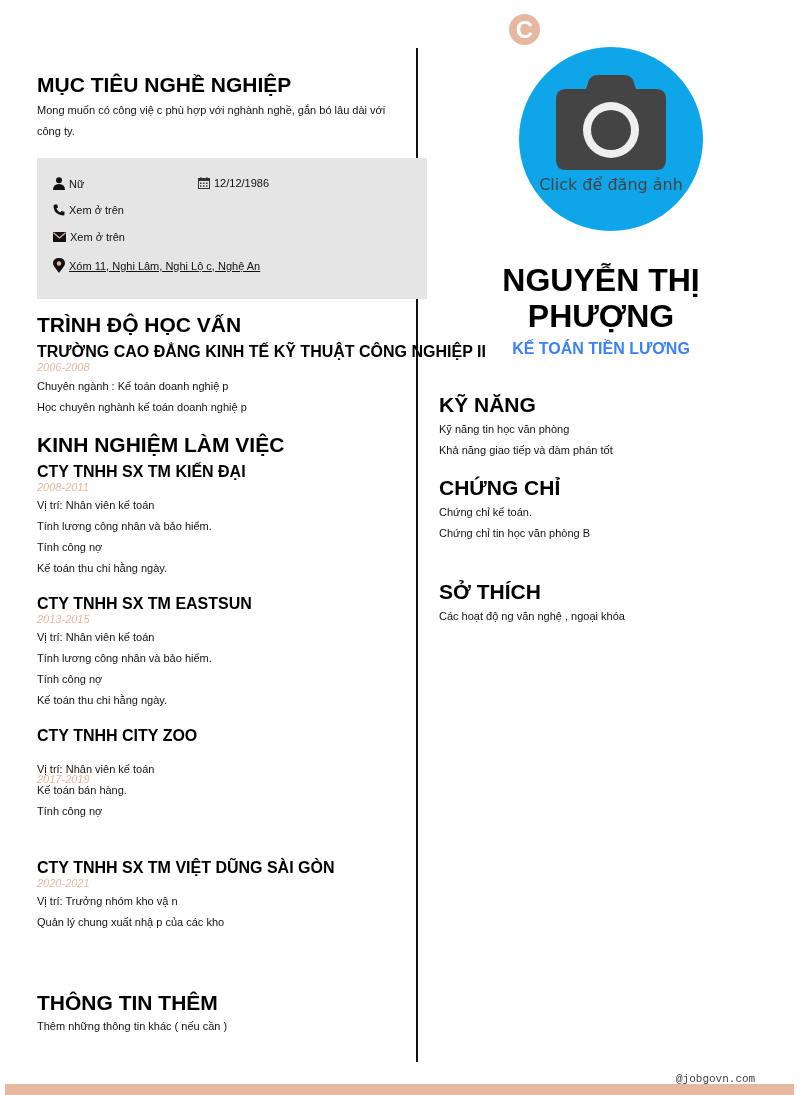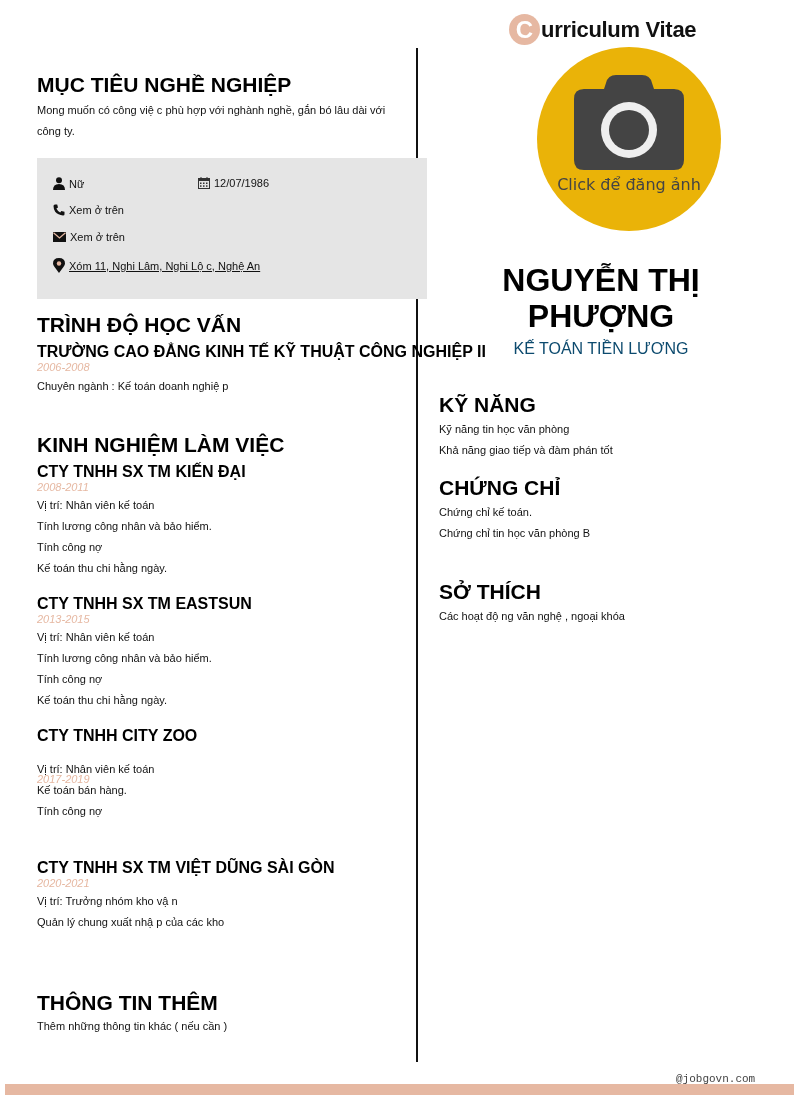--- a/index.html
+++ b/index.html
@@ -8,31 +8,31 @@
 
     .divider-v { position: absolute; left: 416px; top: 48px; width: 1.5px; height: 1014px; background: #111; }
 
     
     .logo { position: absolute; left: 509px; top: 14px; display: flex; align-items: center; }
     .logo .c-circle { width: 31px; height: 31px; border-radius: 50%; background: #e6b8a2; color: #fff;
       font-weight: bold; font-size: 24px; display: flex; align-items: center; justify-content: center; line-height: 1; }
     .logo .logo-text { font-weight: bold; font-size: 22px; color: #111; letter-spacing: -0.3px; margin-left: 1px; }
 
     
-    .photo { position: absolute; left: 537px; top: 47px; width: 184px; height: 184px; border-radius: 50%;
-      background: #eab308; cursor: pointer; }
+    .photo { position: absolute; left: 519px; top: 47px; width: 184px; height: 184px; border-radius: 50%;
+      background: #0ea5e9; cursor: pointer; }
     .photo .camera { position: absolute; left: 37px; top: 28px; width: 110px; height: 95px; }
     .photo .photo-label { position: absolute; left: 0; right: 0; top: 128px; text-align: center;
       font-family: "DejaVu Sans", sans-serif; font-size: 16px; color: #444; }
 
     
     .name { position: absolute; left: 440px; width: 322px; top: 262px; text-align: center;
       font-weight: bold; font-size: 32px; line-height: 36px; color: #000; }
     .job-title { position: absolute; left: 440px; width: 322px; top: 340px; text-align: center;
-      font-weight: normal; font-size: 16px; color: #0c4a6e; }
+      font-weight: bold; font-size: 16px; color: #3b82f6; }
 
     
     .sec-title { position: absolute; font-weight: bold; font-size: 21px; color: #000; }
     .text { position: absolute; font-size: 11px; color: #111; line-height: 21px; }
     .sub-title { position: absolute; font-weight: bold; font-size: 16px; color: #000; }
     .date { position: absolute; font-style: italic; font-size: 11px; color: #e6b8a2; }
 
     
     .contact { position: absolute; left: 37px; top: 158px; width: 390px; height: 141px; background: #e5e5e5; }
     .contact .row { position: absolute; display: flex; align-items: center; font-size: 11px; color: #111; }
@@ -42,21 +42,20 @@
     .footer-bar { position: absolute; left: 5px; top: 1084px; width: 789px; height: 11px; background: #e6b8a2; }
     .footer-brand { position: absolute; left: 676px; top: 1073px; font-family: "Liberation Mono", monospace; font-size: 11px; color: #444; }
   </style>
 </head>
 <body>
 
 <div class="divider-v"></div>
 
 <div class="logo">
   <div class="c-circle">C</div>
-  <div class="logo-text">urriculum Vitae</div>
 </div>
 
 <div class="photo">
   <svg class="camera" viewBox="0 0 110 95">
     <path d="M32 8 Q34 0 42 0 H68 Q76 0 78 8 L80 14 H100 Q110 14 110 24 V85 Q110 95 100 95 H10 Q0 95 0 85 V24 Q0 14 10 14 H30 Z" fill="#444"></path>
     <circle cx="55" cy="55" r="28" fill="#efefef"></circle>
     <circle cx="55" cy="55" r="20" fill="#444"></circle>
   </svg>
   <div class="photo-label">Click để đăng ảnh</div>
 </div>
@@ -89,21 +88,21 @@
         <rect x="8.5" y="0" width="1" height="2.5" fill="#333"></rect>
         <g fill="#333">
           <rect x="2" y="5.5" width="1.5" height="1.5"></rect>
           <rect x="5" y="5.5" width="1.5" height="1.5"></rect>
           <rect x="8" y="5.5" width="1.5" height="1.5"></rect>
           <rect x="2" y="8.3" width="1.5" height="1.5"></rect>
           <rect x="5" y="8.3" width="1.5" height="1.5"></rect>
           <rect x="8" y="8.3" width="1.5" height="1.5"></rect>
         </g>
       </svg>
-    <span>12/07/1986</span>
+    <span>12/12/1986</span>
   </div>
   <div class="row" style="left:16px; top:46px;">
     <svg width="12" height="12" viewBox="0 0 12 12">
         <path d="M2 0.5 L4.2 0.5 L5 3.5 L3.4 4.6 Q4.5 7.2 7.2 8.5 L8.3 7 L11.5 7.8 L11.5 10.2 Q11.5 11.5 10 11.5 Q5 11 2.2 7.8 Q0.5 5 0.5 2 Q0.5 0.5 2 0.5 Z" fill="#111"></path>
       </svg>
     <span>Xem ở trên</span>
   </div>
   <div class="row" style="left:16px; top:73px;">
     <svg width="13" height="10" viewBox="0 0 13 10">
         <rect x="0" y="0" width="13" height="10" fill="#111"></rect>
@@ -118,20 +117,21 @@
       </svg>
     <span>Xóm 11, Nghi Lâm, Nghi Lộ c, Nghệ  An</span>
   </div>
 </div>
 
 <div class="sec-title" style="left:37px; top:313px;">TRÌNH ĐỘ HỌC VẤN</div>
 <div class="sub-title" style="left:37px; top:343px;">TRƯỜNG CAO ĐẲNG KINH TẾ KỸ THUẬT CÔNG NGHIỆP II</div>
 <div class="date" style="left:37px; top:361px;">2006-2008</div>
 <div class="text" style="left:37px; top:376px;">
   <div>Chuyên ngành : Kế toán doanh nghiệ p</div>
+  <div>Học chuyên nghành kế toán doanh nghiệ p</div>
 </div>
 
 <div class="sec-title" style="left:37px; top:433px;">KINH NGHIỆM LÀM VIỆC</div>
 
 <div class="sub-title" style="left:37px; top:463px;">CTY TNHH SX TM KIẾN ĐẠI</div>
 <div class="date" style="left:37px; top:481px;">2008-2011</div>
 <div class="text" style="left:37px; top:495px;">
   <div>Vị trí: Nhân viên kế toán</div>
   <div>Tính lương công nhân và bảo hiểm.</div>
   <div>Tính công nợ</div>

